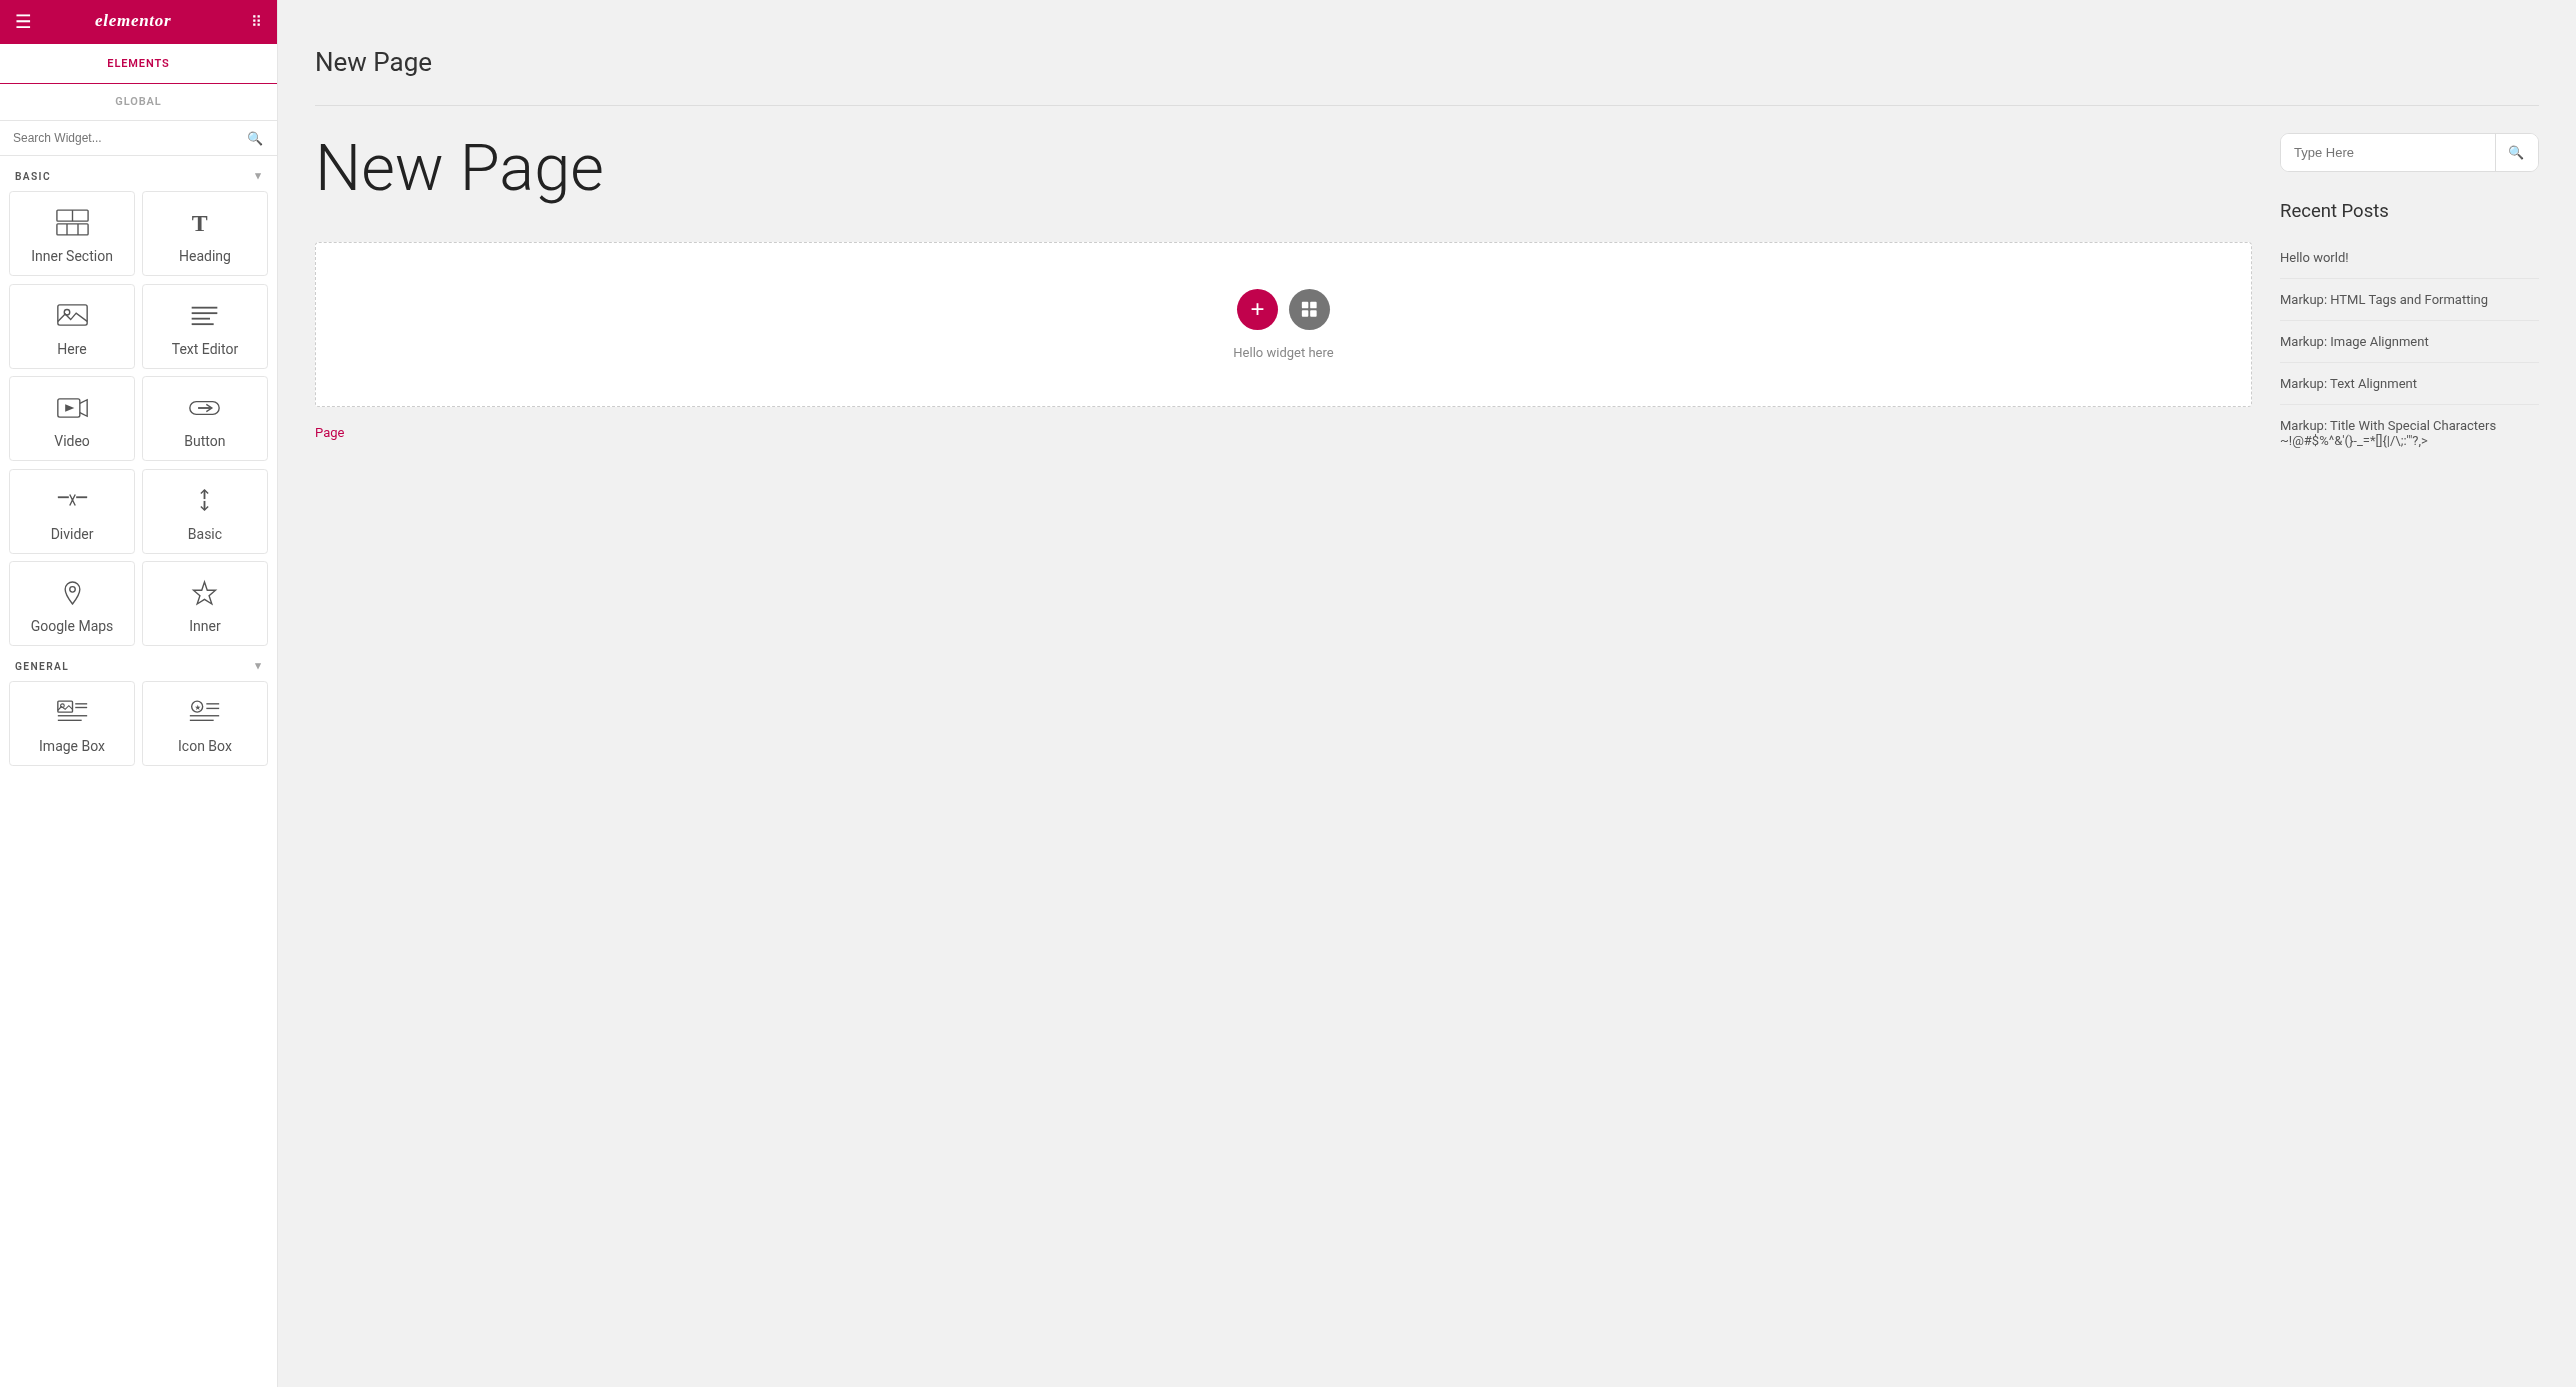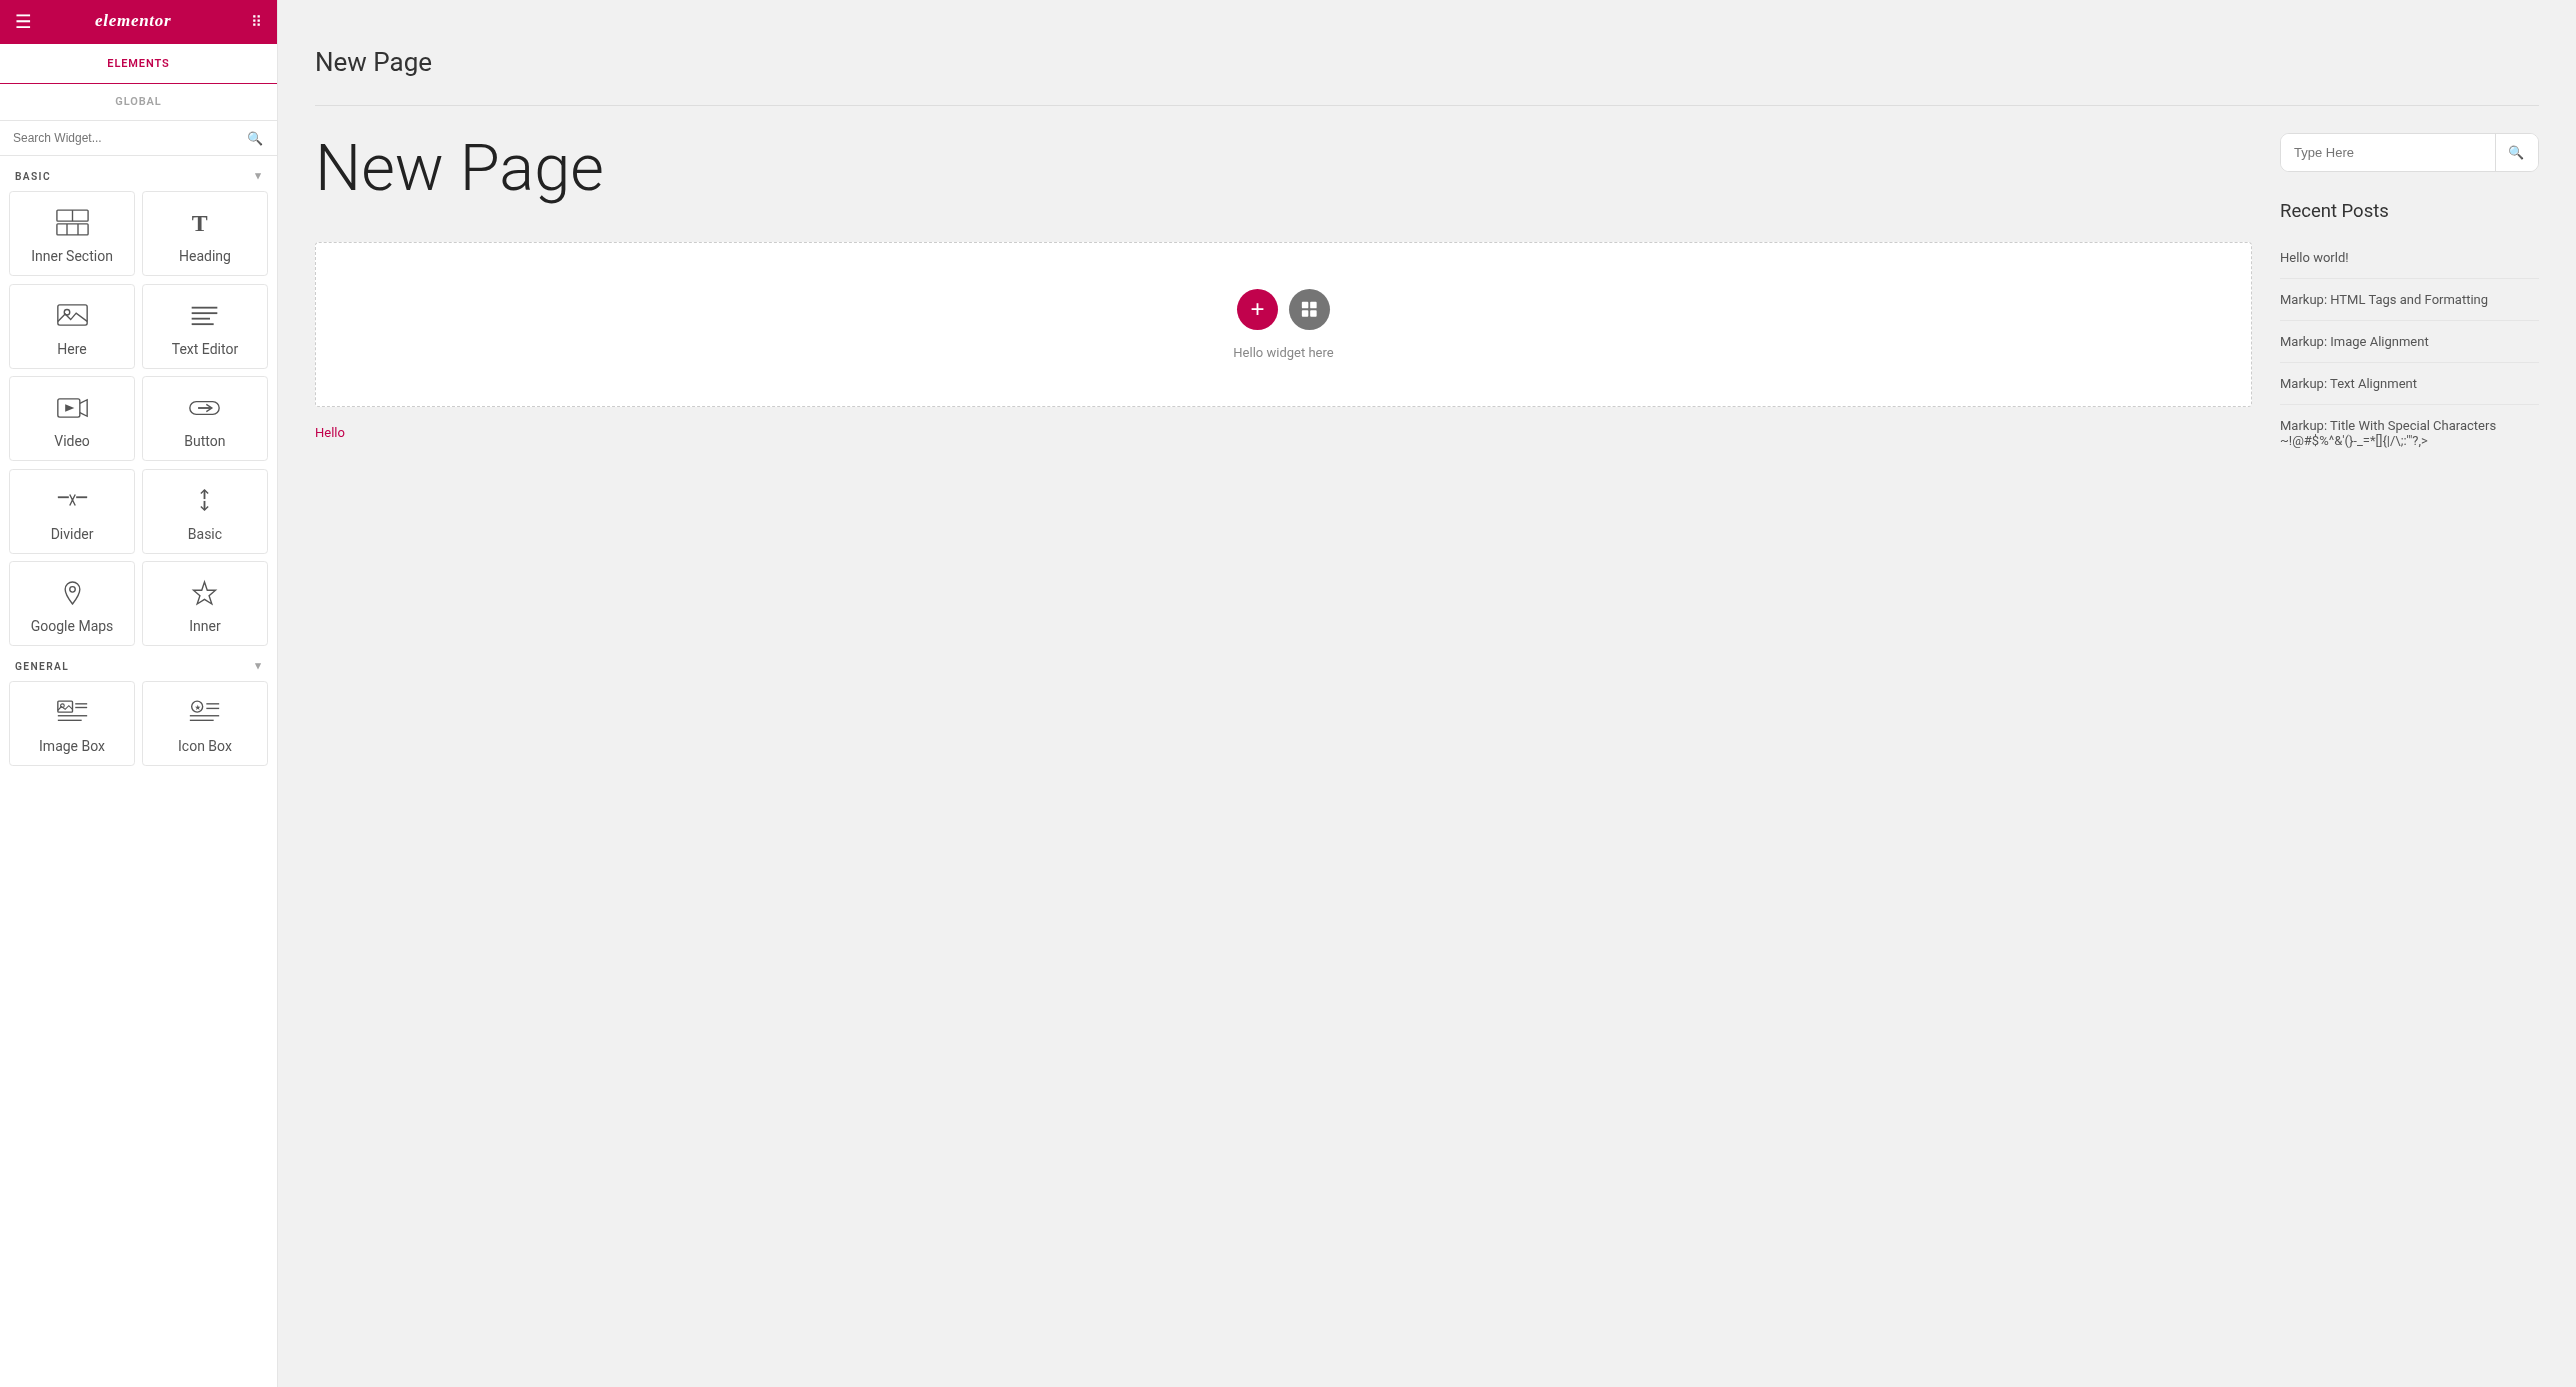--- a/index.html
+++ b/index.html
@@ -491,21 +491,21 @@
                 <rect x="2" y="2" width="7" height="7" rx="1" fill="white"></rect>
                 <rect x="11" y="2" width="7" height="7" rx="1" fill="white"></rect>
                 <rect x="2" y="11" width="7" height="7" rx="1" fill="white"></rect>
                 <rect x="11" y="11" width="7" height="7" rx="1" fill="white"></rect>
               </svg>
             </button>
           </div>
           <div id="drag-hint">Hello widget here</div>
         </div>
 
-        <div style="margin-top:18.5px;color:#c1024c;font-size:13px;cursor:pointer;">Hello</div>
+        <div style="margin-top:18.5px;color:#c1024c;font-size:13px;cursor:pointer;">Page</div>
       </div>
 
       <div id="right-sidebar">
 
         <div id="search-widget" style="display: flex;">
           <input id="sidebar-search-input" type="text" style="flex: 1 1 0%; border: none; outline: none; padding: 11px 13px; font-size: 13px; color: rgb(153, 153, 153); background: rgb(255, 255, 255);" placeholder="Type Here">
           <button id="sidebar-search-btn" style="background:#fff;border:none;border-left:0.9px solid #ddd;padding:0 13px;cursor:pointer;color:#999;font-size:13px;">🔍</button>
         </div>
 
         <div id="recent-posts-title" style="font-size:18.5px;font-weight:400;color:#333;margin-bottom:15px;">Recent Posts</div>

